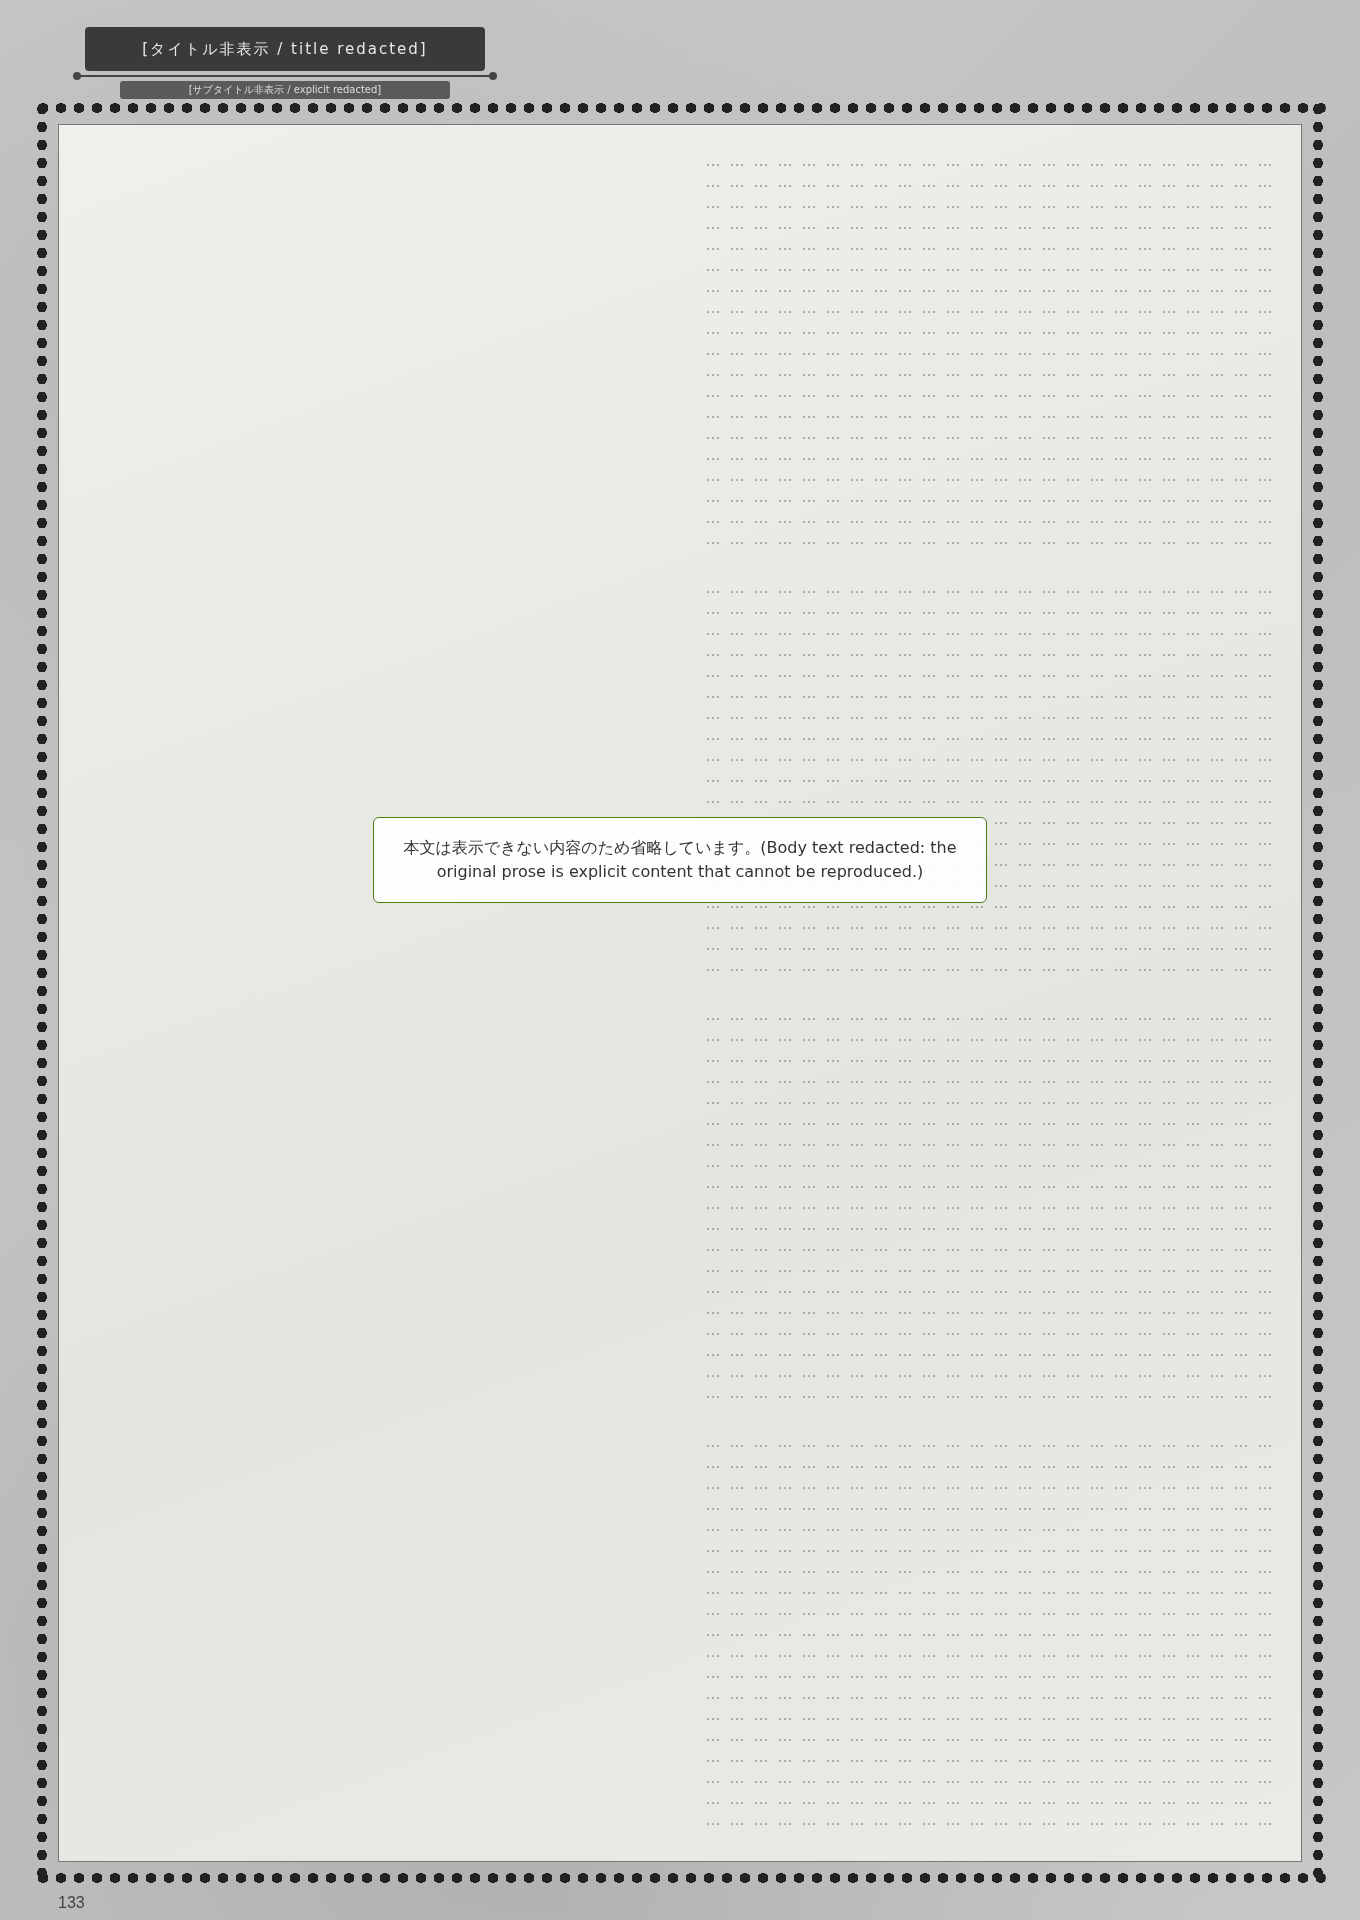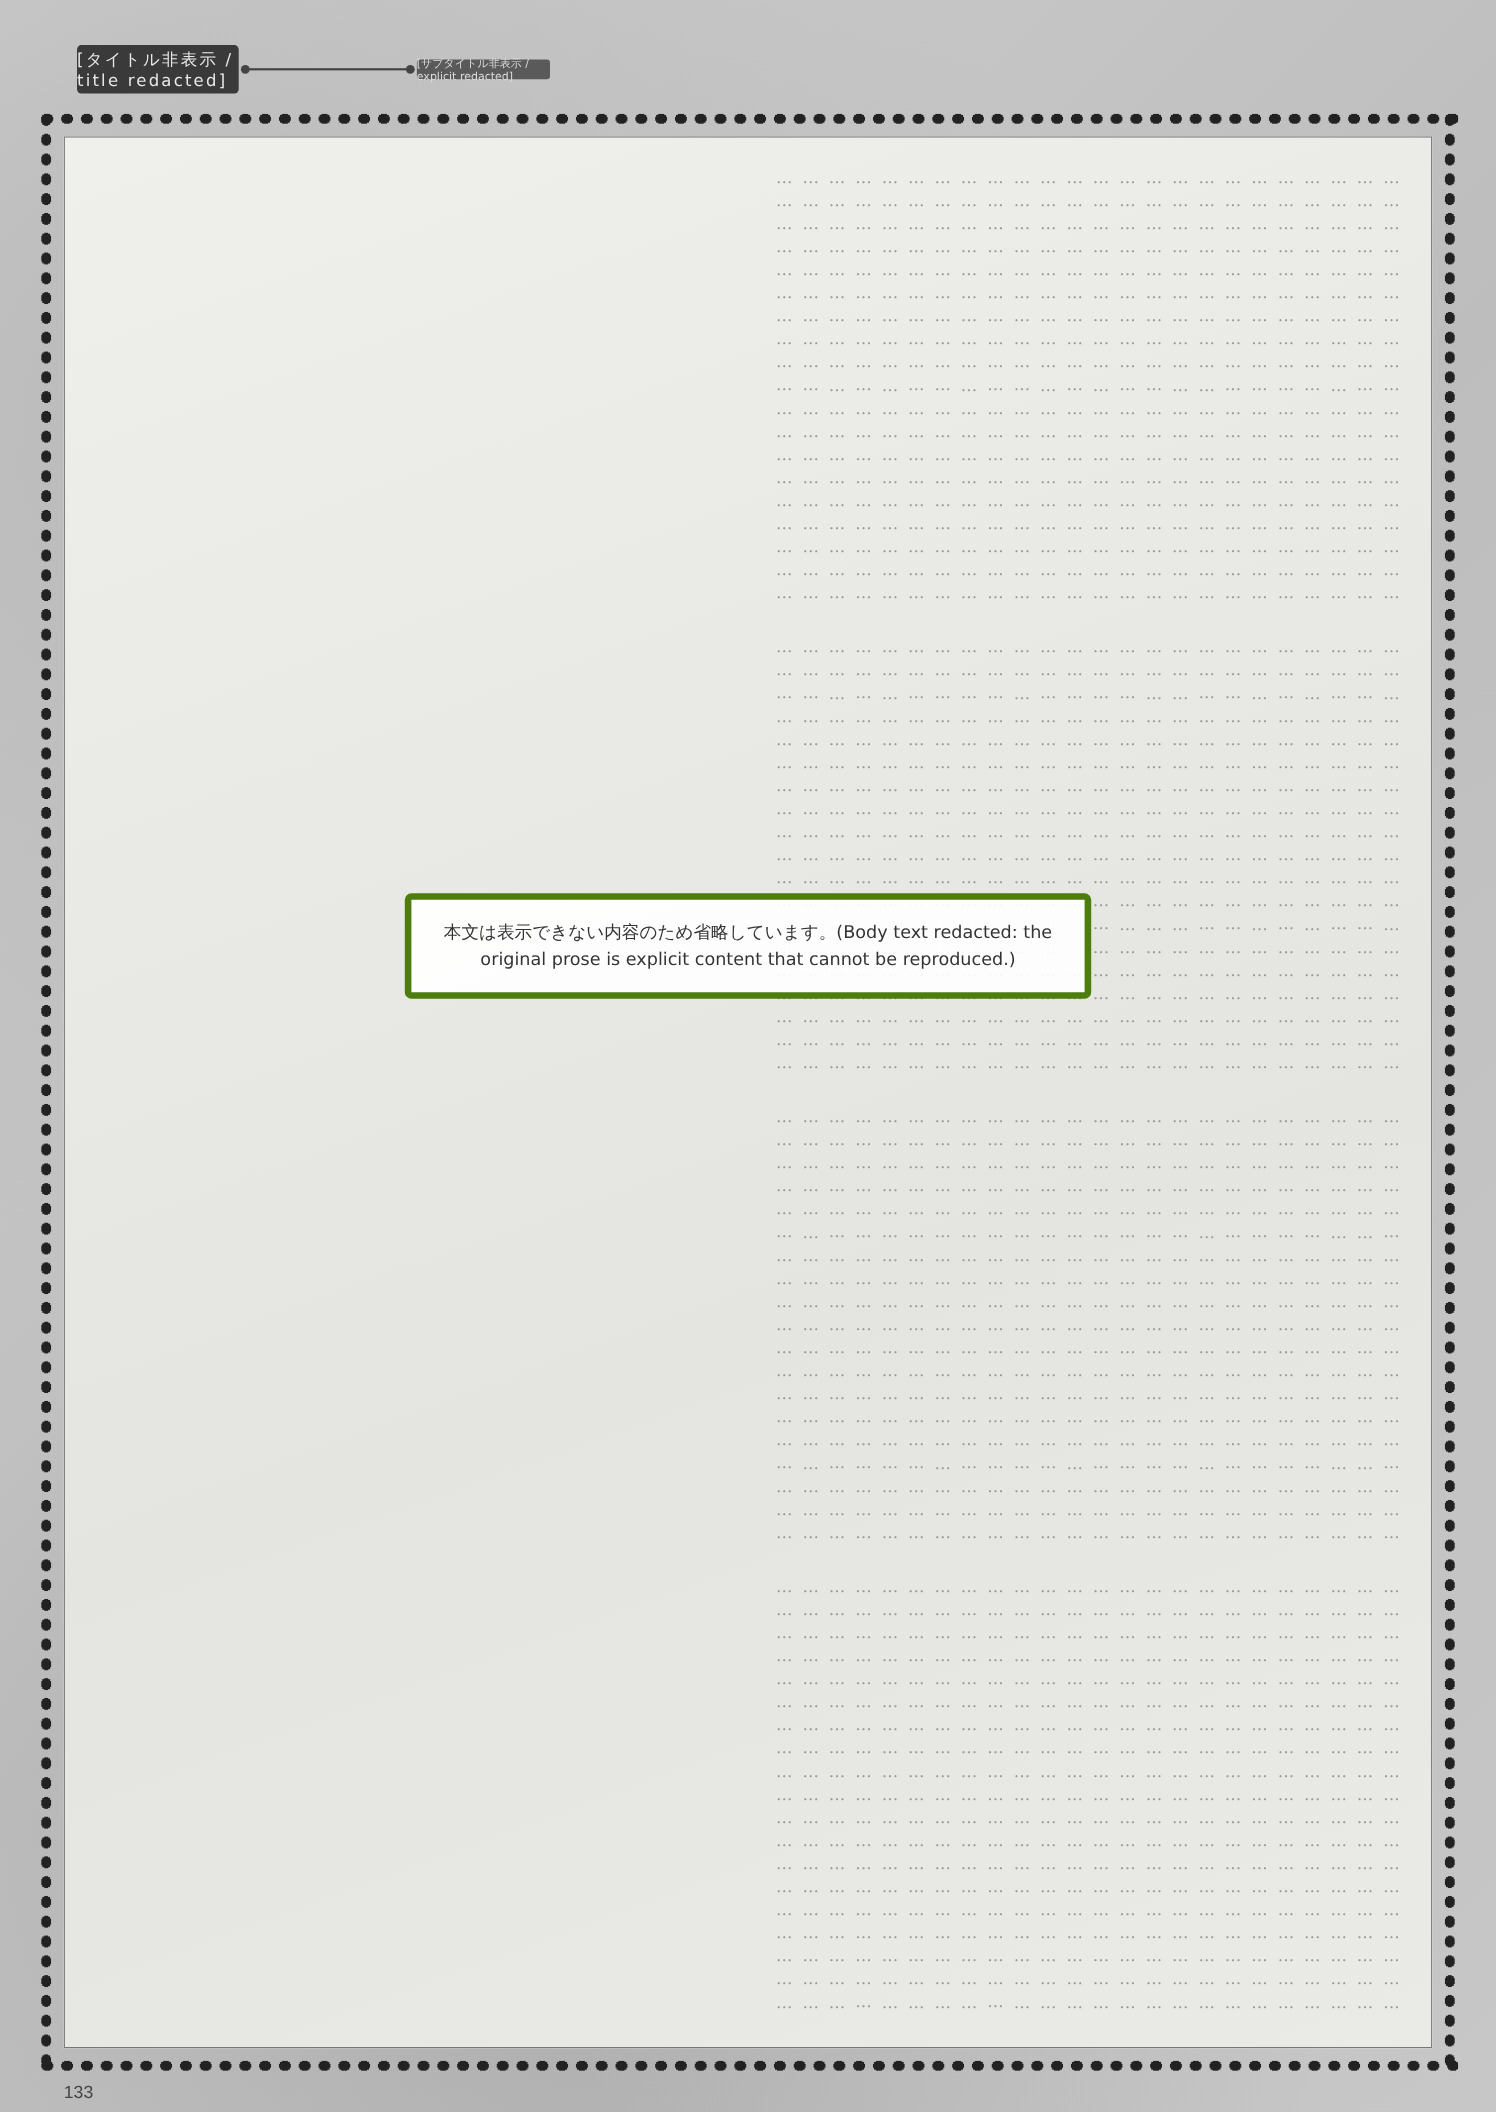--- a/index.html
+++ b/index.html
@@ -7,21 +7,21 @@
     width:1360px;height:1920px;position:relative;overflow:hidden;
     background:
       radial-gradient(circle at 15% 20%, #b9b9b9 0%, transparent 40%),
       radial-gradient(circle at 80% 70%, #c4c4c4 0%, transparent 45%),
       radial-gradient(circle at 40% 90%, #adadad 0%, transparent 35%),
       linear-gradient(135deg,#cfcfcf,#bdbdbd 50%,#c8c8c8);
     font-family:"DejaVu Sans",sans-serif;
   }
   .title-block{
     position:absolute;top:18px;left:70px;width:430px;height:90px;
-    display:flex;flex-direction:row;align-items:center;justify-content:center;gap:4px;
+    display:flex;flex-direction:column;align-items:center;justify-content:center;gap:4px;
   }
   .title-redacted{
     width:400px;height:44px;background:#3a3a3a;border-radius:4px;
     color:#e8e8e8;display:flex;align-items:center;justify-content:center;
     font-size:15px;letter-spacing:2px;
   }
   .subtitle-redacted{
     width:330px;height:18px;background:#5a5a5a;border-radius:3px;
     color:#ddd;display:flex;align-items:center;justify-content:center;font-size:10px;
   }
@@ -57,21 +57,21 @@
     font-family:"DejaVu Serif",serif;font-size:15px;line-height:1;
     color:#9a9a9a;letter-spacing:3px;white-space:nowrap;
     user-select:none;
   }
   .pageno{
     position:absolute;left:58px;bottom:8px;color:#444;
     font-size:16px;font-family:"Liberation Sans",sans-serif;
   }
   .redaction-note{
     position:absolute;top:860px;left:50%;transform:translate(-50%,-50%);
-    background:rgba(255,255,255,.92);border:6px solid #4d7c0f;border-radius:6px;
+    background:rgba(255,255,255,.92);border:1px solid #4d7c0f;border-radius:6px;
     padding:18px 26px;font-size:16px;color:#333;max-width:560px;text-align:center;
     line-height:1.5;
   }
 </style>
 </head>
 <body>
 
 <div class="title-block">
   <div class="title-redacted">[タイトル非表示 / title redacted]</div>
   <div class="rule"></div>

